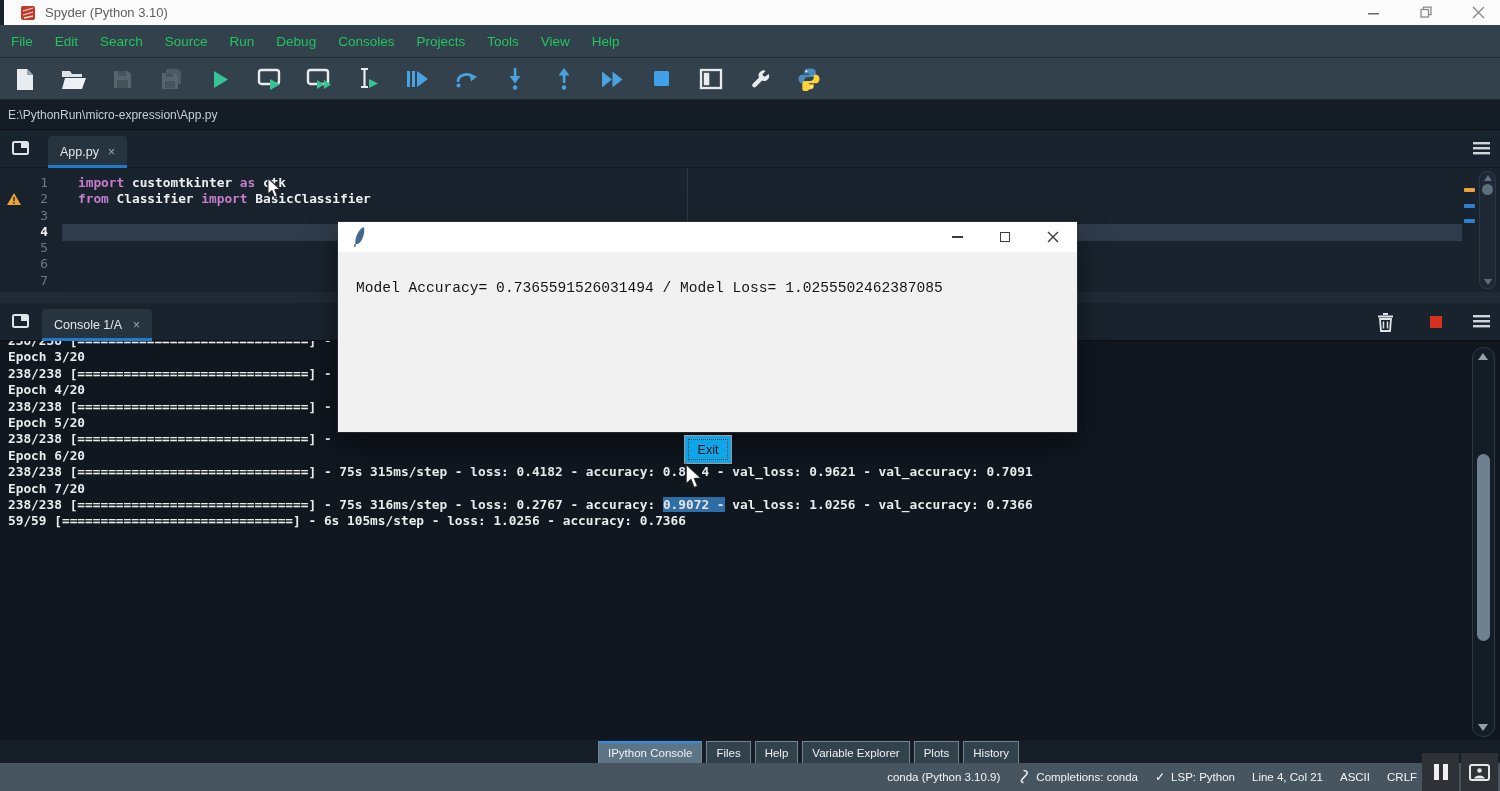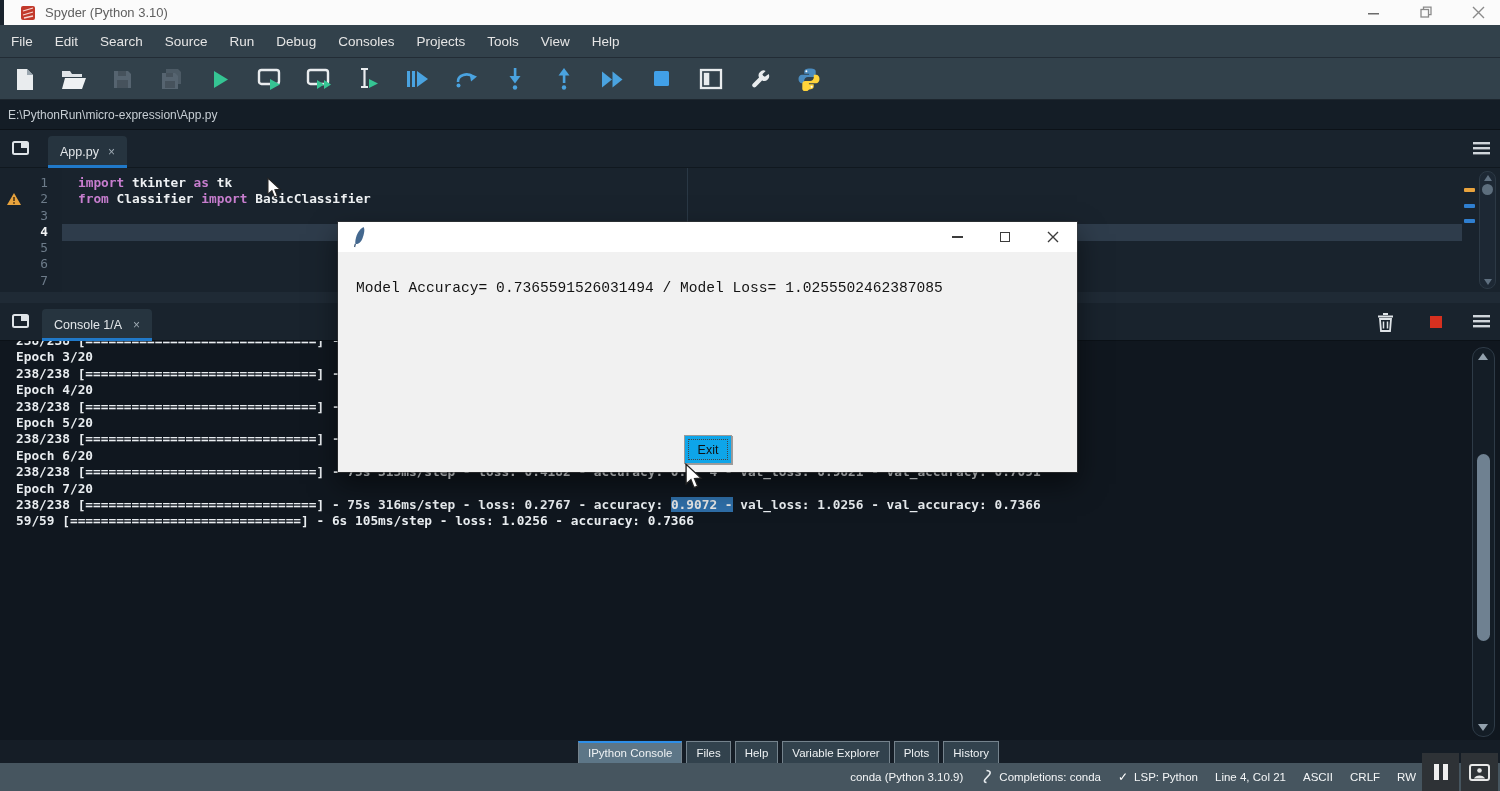--- a/index.html
+++ b/index.html
@@ -10,21 +10,21 @@
     -webkit-font-smoothing:antialiased;
   }
   
   .titlebar { position:absolute; top:0; left:4px; width:100%; height:25px; background:#fbfbfb; display:flex; align-items:center; }
   .titlebar .title { margin-left:10px; font-size:13px; color:#5f5f5f; }
   .app-icon { margin-left:17px; display:flex; }
   .win-controls { position:absolute; right:0; top:0; height:25px; display:flex; }
   .win-btn { width:52px; height:25px; display:flex; align-items:center; justify-content:center; }
   
   .menubar { position:absolute; top:25px; left:0; width:100%; height:33px; background:#32414B; border-bottom:1px solid #222c35; display:flex; align-items:center; }
-  .menu-item { padding:0 11px; font-size:13.5px; color:#e5e5e5; }
+  .menu-item { padding:0 11px; font-size:13.5px; color:#22c55e; }
   
   .toolbar { position:absolute; top:58px; left:0; width:100%; height:42px; background:#32414B; border-bottom:1px solid #1d262e; }
   .tool-icons { position:absolute; left:12px; top:0; height:42px; display:flex; align-items:center; gap:24px; }
   .tool-icon { width:25px; height:26px; display:flex; align-items:center; justify-content:center; }
   .wd-combo { position:absolute; left:965px; top:66px; width:442px; height:27px; background:#10181F; border:1px solid #3c4b57; display:flex; align-items:center; color:#d4d9dd; font-size:13px; padding-left:9px; }
   .wd-caret { position:absolute; right:0; top:0; width:18px; height:25px; border-left:1px solid #3c4b57; display:flex; align-items:center; justify-content:center; }
   .caret-down { width:0; height:0; border-left:4px solid transparent; border-right:4px solid transparent; border-top:5px solid #8d99a3; }
   .tb-right { position:absolute; top:67px; display:flex; }
   
   .pathbar { position:absolute; top:100px; left:0; width:100%; height:30px; background:#141D26; display:flex; align-items:center; padding-left:8px; font-size:12px; color:#c6cdd3; border-bottom:1px solid #0c1218; }
@@ -54,43 +54,43 @@
   .editor-scrollbar { position:absolute; right:4px; top:3px; width:17px; height:118px; background:#1d2834; border:1px solid #2c3945; border-radius:8px; }
   .sb-up { position:absolute; left:4px; top:3px; width:0; height:0; border-left:4px solid transparent; border-right:4px solid transparent; border-bottom:6px solid #5f7080; }
   .sb-down { position:absolute; left:4px; bottom:3px; width:0; height:0; border-left:4px solid transparent; border-right:4px solid transparent; border-top:6px solid #5f7080; }
   .sb-thumb-circle { position:absolute; left:2px; top:12px; width:11px; height:11px; border-radius:50%; background:#5d6e7d; }
   
   .console-pane { position:absolute; top:303px; left:0; width:1500px; height:437px; background:#10171F; }
   .console-pane .tabbar { background:#19232D; border-bottom:1px solid #0b1117; }
   .console-pane .tab { left:42px;gap:11px; }
   .trash-btn { position:absolute; right:106px; top:9px; }
   .stop-red { position:absolute; right:58px; top:13px; width:12px; height:12px; background:#d6301f; }
-  .console-body { position:absolute; top:38px; left:0; right:0; bottom:0; overflow:hidden; font:bold 12.8px "DejaVu Sans Mono", monospace; color:#e9edf0;margin-left:8px; }
+  .console-body { position:absolute; top:38px; left:0; right:0; bottom:0; overflow:hidden; font:bold 12.8px "DejaVu Sans Mono", monospace; color:#e9edf0; }
   .console-lines { position:absolute; top:-8px; left:8px; }
   .console-lines div { height:16.4px; white-space:pre; }
   .con-sel { background:#2e6da6; color:#e5e5e5; }
   .console-scrollbar { position:absolute; right:5px; top:6px; width:23px; height:390px; border:1px solid #2e3b47; border-radius:11px; background:#141d26; }
   .csb-up { position:absolute; left:5px; top:5px; width:0; height:0; border-left:5px solid transparent; border-right:5px solid transparent; border-bottom:7px solid #93a1ad; }
   .csb-down { position:absolute; left:5px; bottom:5px; width:0; height:0; border-left:5px solid transparent; border-right:5px solid transparent; border-top:7px solid #93a1ad; }
   .csb-thumb { position:absolute; left:4px; width:13px; top:106px; height:187px; background:#6f8191; border-radius:7px; }
   
   .bottom-strip { position:absolute; top:740px; left:0; width:100%; height:23px; background:#151d26; }
-  .bottom-tabs { position:absolute; left:578px; top:1px; display:flex; gap:4px; }
+  .bottom-tabs { position:absolute; left:598px; top:1px; display:flex; gap:4px; }
   .btab { height:22px; padding:0 9px; font-size:11.5px; color:#eef1f3; display:flex; align-items:center; background:#32424D; border:1px solid #75838d; border-bottom:none; }
   .btab.active { background:#5d7687; border-top:2px solid #2e8fe8; }
   
-  .statusbar { position:absolute; top:763px; left:0; width:100%; height:28px; background:#46555F; display:flex; align-items:center; justify-content:flex-end; gap:17px; padding-right:84px; font-size:11.5px; color:#f4f6f7; }
+  .statusbar { position:absolute; top:763px; left:0; width:100%; height:28px; background:#46555F; display:flex; align-items:center; justify-content:flex-end; gap:17px; padding-right:47px; font-size:11.5px; color:#f4f6f7; }
   .sb-item { display:flex; align-items:center; gap:6px; }
   .check { color:#fff; font-size:12px; }
   .recorder { position:absolute; right:2px; top:753px; display:flex; gap:2px; z-index:60; }
   .rec-cell { width:37px; height:38px; background:#2e3236; display:flex; align-items:center; justify-content:center; }
   .pause-bars { display:flex; gap:4px; }
   .pause-bars i { display:block; width:5px; height:16px; background:#efefef; }
   
-  .dialog { position:absolute; left:338px; top:222px; width:739px; height:250px; background:#f1f1f1; z-index:40; box-shadow:0 0 0 1px rgba(60,60,60,.55), 0 12px 26px rgba(0,0,0,.5);text-decoration:underline; }
+  .dialog { position:absolute; left:338px; top:222px; width:739px; height:210px; background:#f1f1f1; z-index:40; box-shadow:0 0 0 1px rgba(60,60,60,.55), 0 12px 26px rgba(0,0,0,.5);text-decoration:underline; }
   .dialog-titlebar { position:relative; height:30px; background:#ffffff; }
   .feather { position:absolute; left:13px; top:4px; }
   .dlg-controls { position:absolute; right:0; top:0; height:30px; display:flex; }
   .dlg-btn { width:48px; height:30px; display:flex; align-items:center; justify-content:center; }
   .dlg-min-bar { width:11px; height:1.5px; background:#3c3c3c; }
   .dlg-max-box { width:10px; height:10px; border:1.4px solid #3c3c3c; }
   .dialog-msg { position:absolute; left:18px; top:58px; font-family:"Liberation Mono", monospace; font-size:14.6px; color:#141414; white-space:pre; }
   .exit-btn { position:absolute; left:346px; top:213px; width:48px; height:29px; background:#0ea5e9; border:1px solid #9a9a9a; outline:1px dotted #444; outline-offset:-5px; font-size:12.5px; color:#111; display:flex; align-items:center; justify-content:center; box-shadow:1px 1px 0 rgba(0,0,0,.35); }
   
   .cursor { position:absolute; z-index:70; }
@@ -308,21 +308,21 @@
         <div>5</div>
         <div>6</div>
         <div>7</div>
       </div>
       <span class="warning-icon"><svg width="14" height="12">
             <path d="M7 0 L14 12 H0 Z" fill="#e8a33d"></path>
             <rect x="6.2" y="4" width="1.6" height="4" fill="#4a3314"></rect>
             <rect x="6.2" y="9.2" width="1.6" height="1.6" fill="#4a3314"></rect>
           </svg></span>
       <div class="code">
-        <div><span class="kw">import</span><span> tkinter </span><span class="kw">as</span><span> tk</span></div>
+        <div><span class="kw">import</span><span> customtkinter </span><span class="kw">as</span><span> ctk</span></div>
         <div><span class="kw">from</span><span> Classifier </span><span class="kw">import</span><span> BasicClassifier</span></div>
       </div>
       <div class="col-guide"></div>
       <div class="editor-flags">
         <i class="flag" style="top:20px;background:#e8a33d;"></i>
         <i class="flag" style="top:36px;background:#2f7fd0;"></i>
         <i class="flag" style="top:51px;background:#2f7fd0;"></i>
       </div>
       <div class="editor-scrollbar">
         <i class="sb-up"></i>

